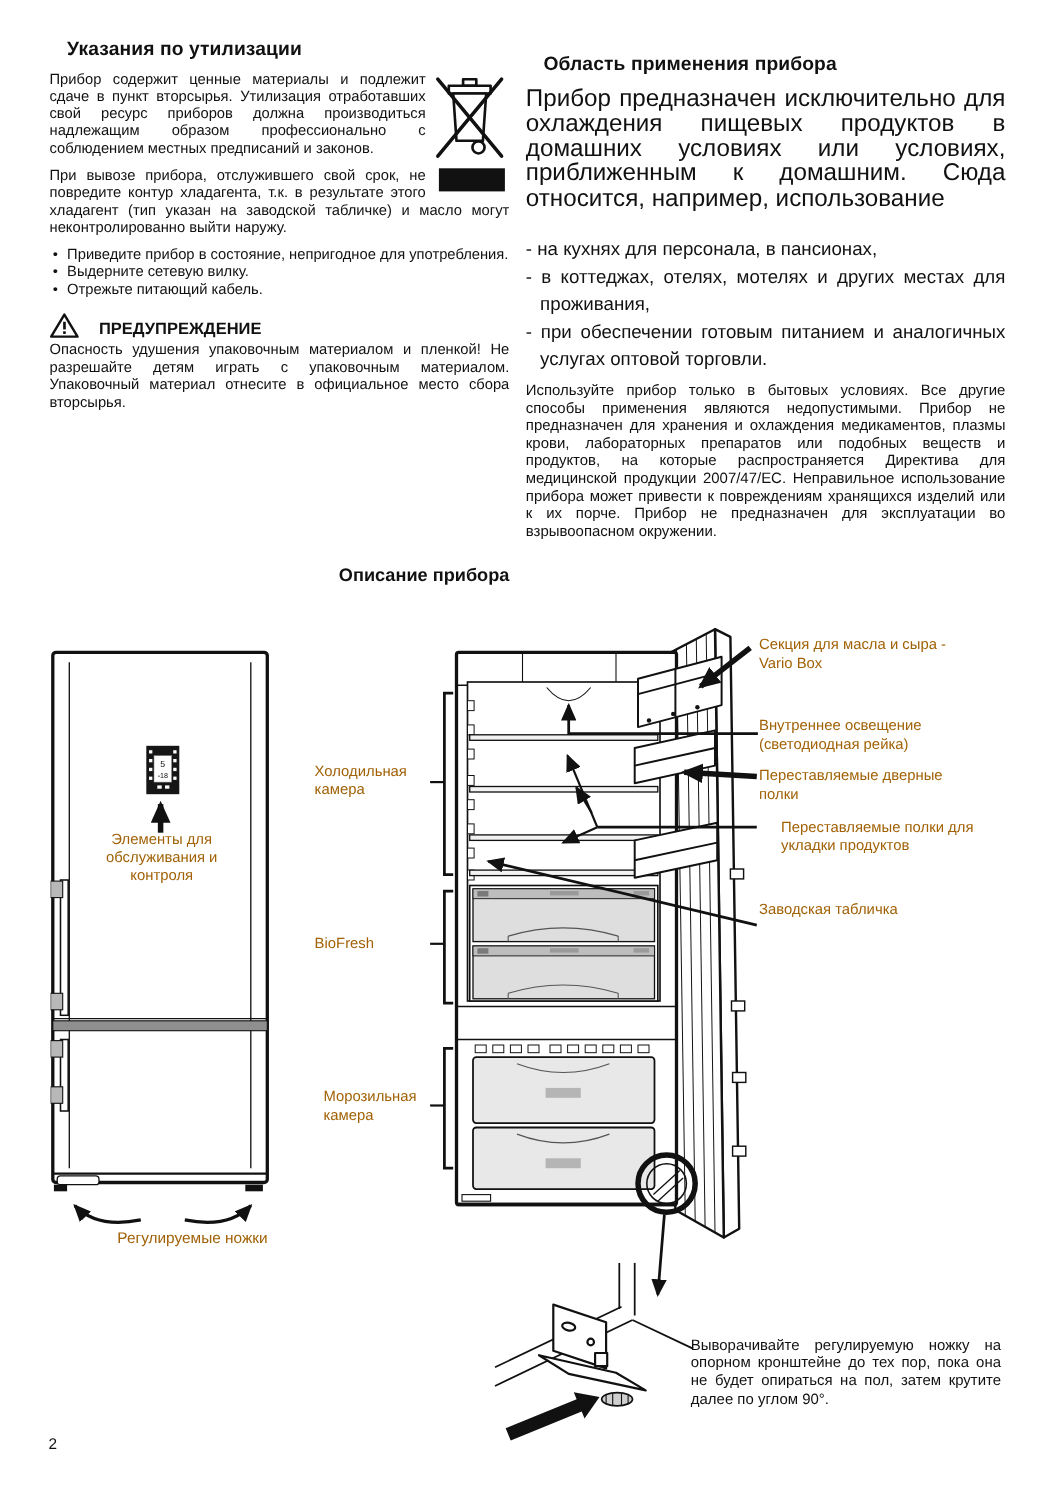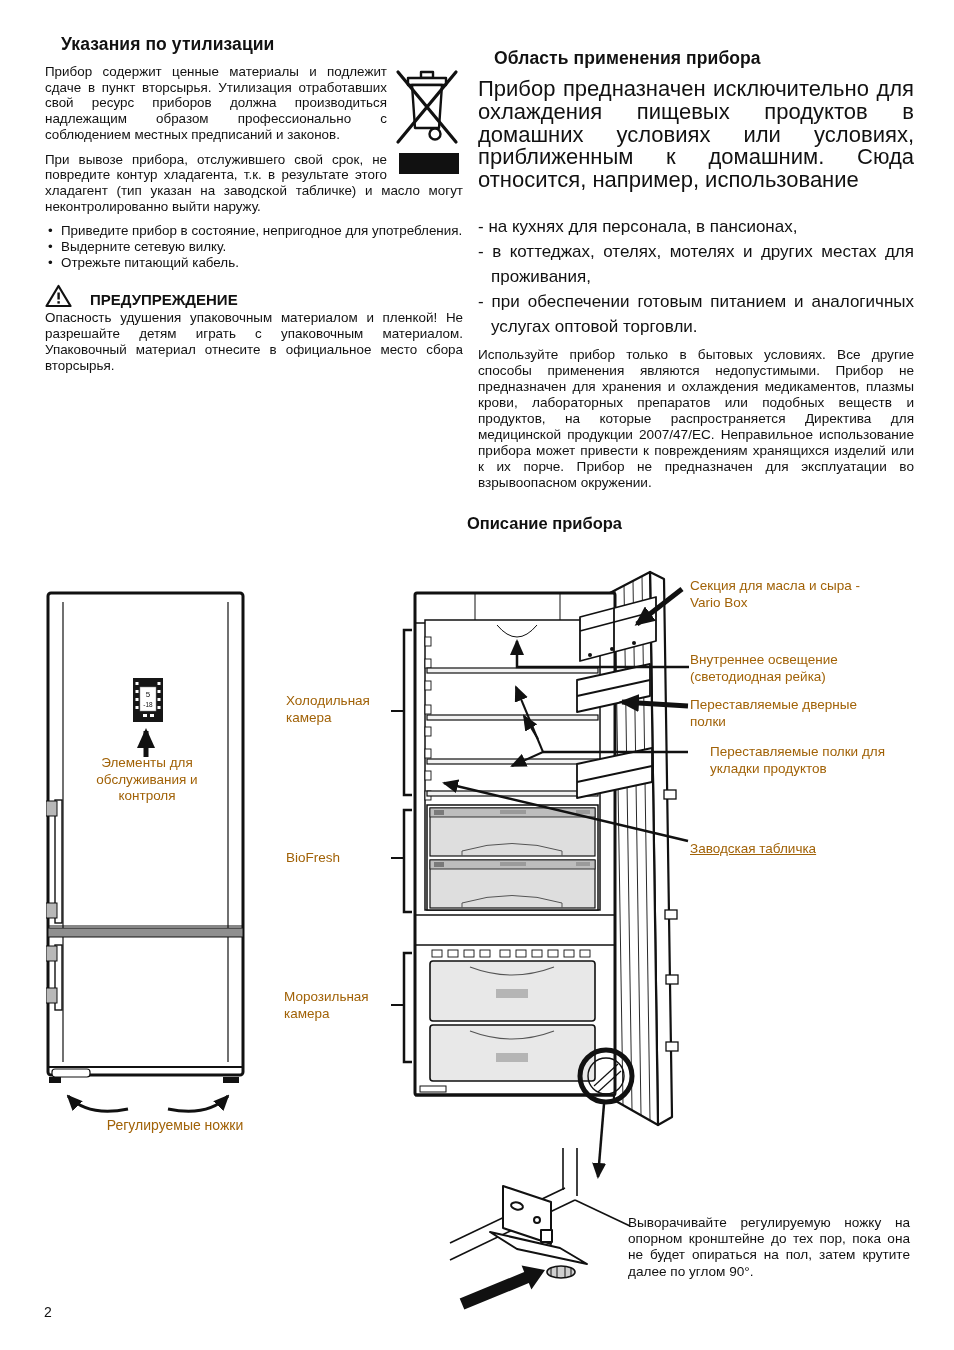--- a/index.html
+++ b/index.html
@@ -19,21 +19,21 @@
   ul.bullets li{font-size:13.4px;line-height:15.7px;text-align:justify;position:relative;}
   ul.bullets li::before{content:"•";position:absolute;left:-13px;}
   .dash-list{margin:4px 0 8px 0;}
   .dash-list div{font-size:17px;line-height:25px;text-align:justify;padding-left:13px;text-indent:-13px;}
   .warn-head{display:flex;align-items:flex-end;gap:18px;margin:14px 0 2px 0;}
   .warn-head span{font-size:15px;font-weight:bold;}
   .weee-float{float:right;width:68px;margin:2px 0 4px 8px;text-align:center;}
   .weee-bar{width:60px;height:21px;background:#111;margin:7px auto 0 auto;}
   
   #diagram{left:0;top:505px;width:954px;height:845px;}
-  #diagram-title{left:292px;top:9px;width:330px;text-align:right;font-size:16.5px;font-weight:bold;}
+  #diagram-title{left:308px;top:9px;width:330px;text-align:left;font-size:16.5px;font-weight:bold;}
   .lbl{position:absolute;font-size:13.5px;line-height:16.5px;color:#a16207;}
   .lbl.r{text-align:left;}
   .lbl.c{text-align:center;}
   #note-foot{left:628px;top:710px;width:282px;font-size:13.6px;line-height:16.2px;text-align:justify;}
   #page-num{left:44px;top:1304px;font-size:14px;}
   svg{display:block;}
 </style>
 </head>
 <body>
 
@@ -310,23 +310,23 @@
     <circle cx="606" cy="571" r="18" fill="none" stroke="#111" stroke-width="1.4"></circle>
     <line x1="594" y1="581" x2="618" y2="559" stroke="#111" stroke-width="1.2"></line>
     <line x1="598" y1="587" x2="621" y2="566" stroke="#111" stroke-width="1.2"></line>
     <line x1="604" y1="599" x2="598" y2="672" stroke="#111" stroke-width="2.5" marker-end="url(#ahS)"></line>
   </svg>
 
   <div class="lbl" style="left:690px;top:73px;width:195px;">Секция для масла и сыра - Vario Box</div>
   <div class="lbl" style="left:690px;top:147px;width:230px;">Внутреннее освещение (светодиодная рейка)</div>
   <div class="lbl" style="left:690px;top:192px;width:200px;">Переставляемые дверные полки</div>
   <div class="lbl" style="left:690px;top:239px;width:205px;margin-left:20px;">Переставляемые полки для укладки продуктов</div>
-  <div class="lbl" style="left:690px;top:336px;width:210px;text-decoration:underline;">Заводская табличка</div>
+  <div class="lbl" style="left:690px;top:314px;width:210px;">Заводская табличка</div>
   <div class="lbl r" style="left:286px;top:188px;width:100px;">Холодильная камера</div>
   <div class="lbl r" style="left:286px;top:345px;width:100px;">BioFresh</div>
-  <div class="lbl r" style="left:284px;top:484px;width:100px;">Морозильная камера</div>
+  <div class="lbl r" style="left:294px;top:484px;width:100px;">Морозильная камера</div>
   <div class="lbl c" style="left:72px;top:250px;width:150px;">Элементы для обслуживания и контроля</div>
   <div class="lbl c" style="left:60px;top:612px;width:230px;font-size:14px;">Регулируемые ножки</div>
 
   <div id="note-foot" class="abs">Выворачивайте регулируемую ножку на опорном кронштейне до тех пор, пока она не будет опираться на пол, затем крутите далее по углом 90°.</div>
 </div>
 
 <div id="page-num" class="abs">2</div>
 
 </body></html>

